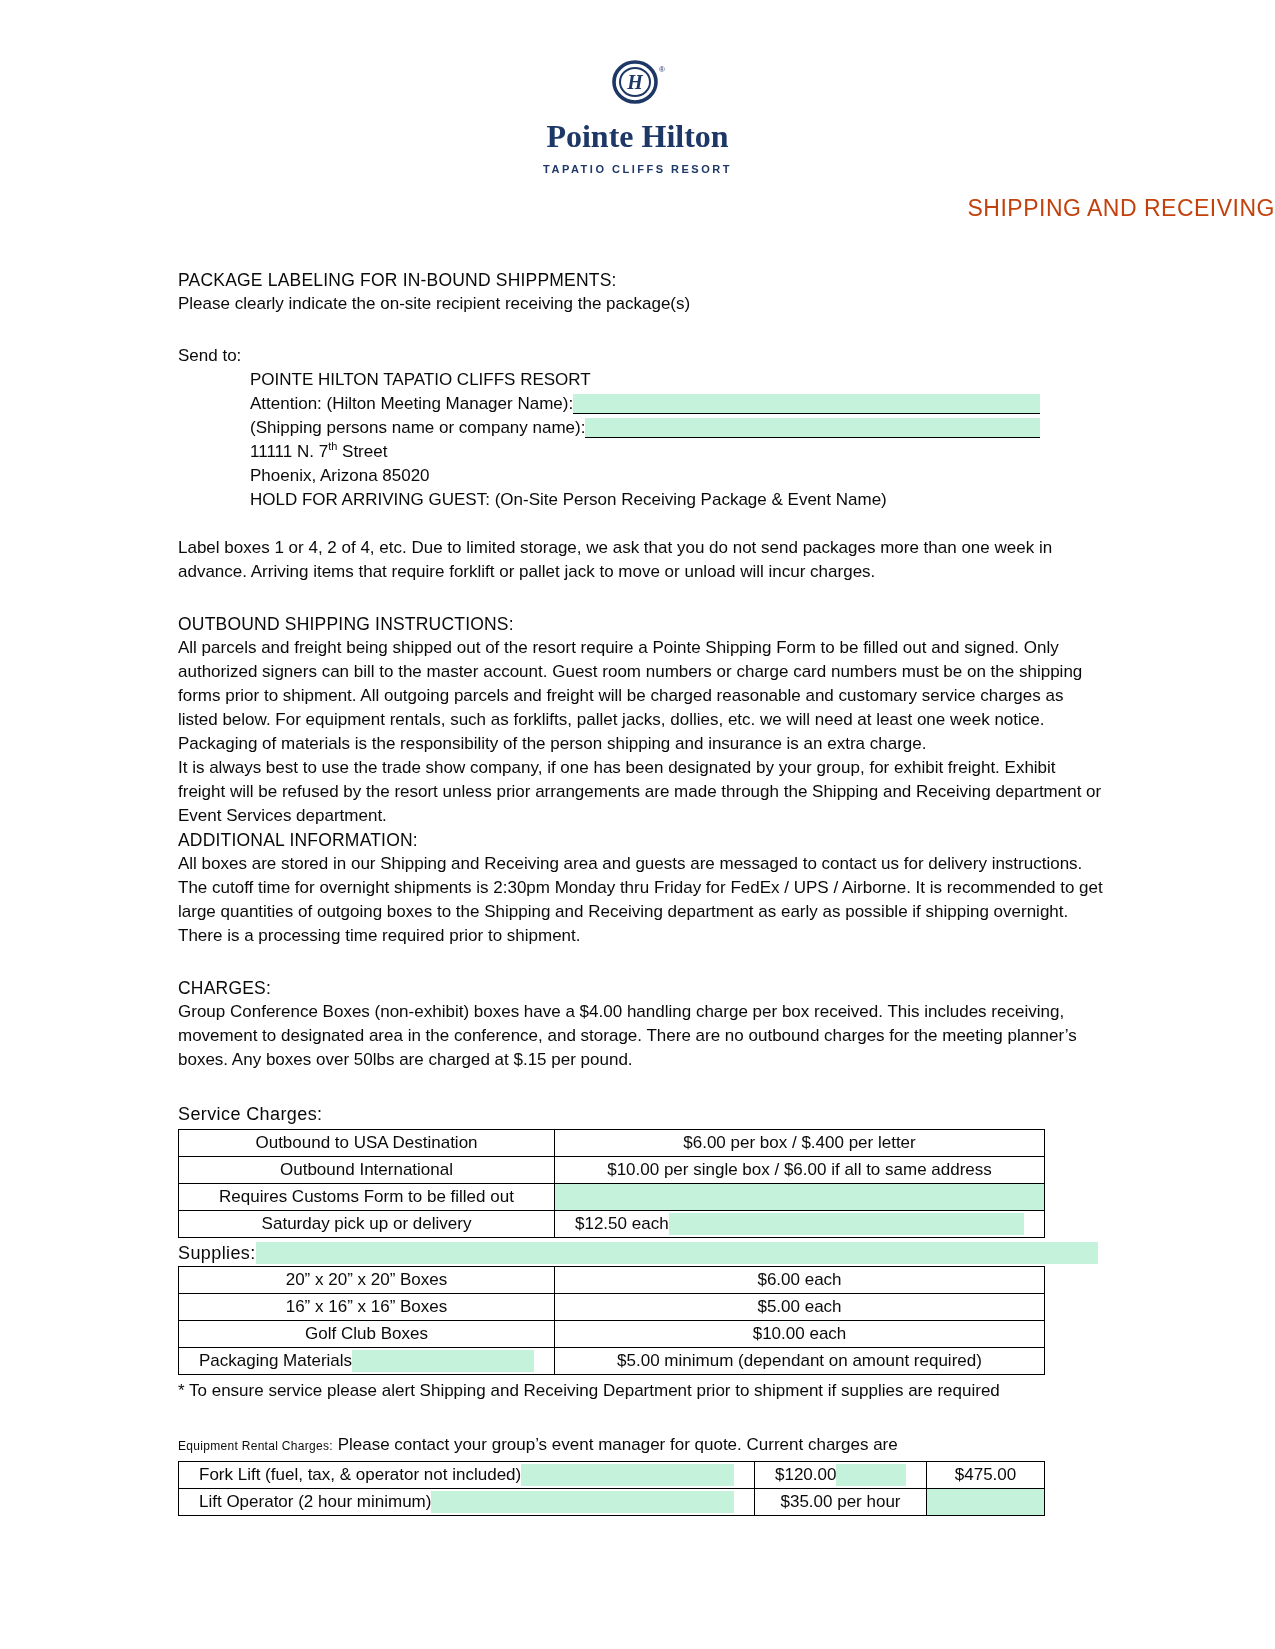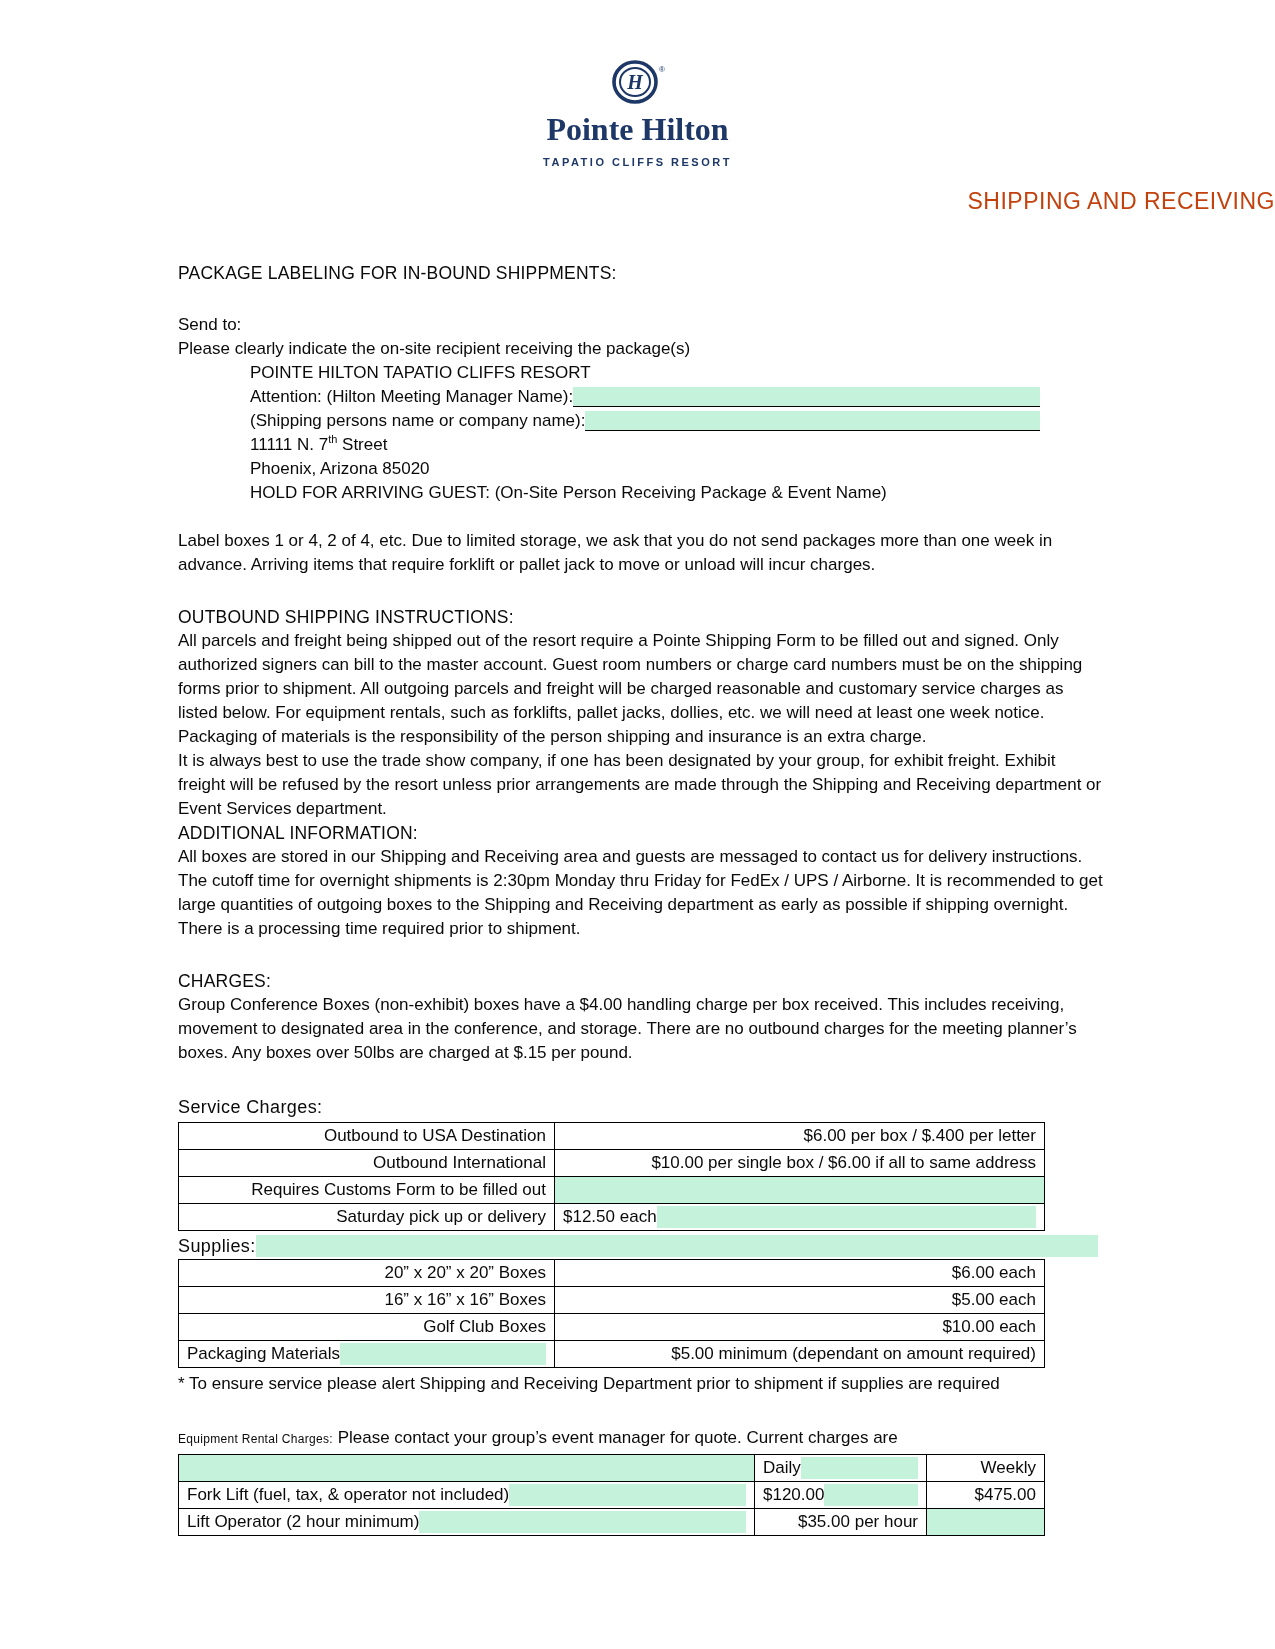--- a/index.html
+++ b/index.html
@@ -3,21 +3,21 @@
 <meta charset="utf-8">
 <style>
   html,body{margin:0;padding:0;background:#ffffff;}
   body{width:1275px;height:1649px;font-family:"Liberation Sans",sans-serif;color:#0a0a0a;
        -webkit-font-smoothing:antialiased;overflow:hidden;}
   .page{width:1275px;height:1649px;background:#fff;box-sizing:border-box;padding-top:58px;}
 
   
   .logo-block{text-align:center;line-height:1;}
   .logo-mark{display:block;margin:0 auto;}
-  .brand{font-family:"Liberation Serif",serif;font-weight:bold;font-size:32px;color:#1d3767;margin-top:3px;}
+  .brand{font-family:"Liberation Serif",serif;font-weight:bold;font-size:32px;color:#1d3767;margin-top:10px;}
   .tagline{font-size:11px;font-weight:bold;color:#1d3767;letter-spacing:2.5px;margin-top:12px;}
 
   .doc-title{font-size:23px;font-weight:normal;text-align:right;color:#c2410c;
              letter-spacing:.5px;margin:20px 0 0 0;}
 
   
   .content{width:925px;margin:46px 0 0 178px;font-size:17px;line-height:24px;}
   .h{font-size:17.5px;letter-spacing:.2px;}
   .p{margin:0;}
   .gap24{margin-top:24px;}
@@ -27,22 +27,22 @@
   .sendto{margin-left:72px;width:790px;}
   .field-row{display:flex;align-items:flex-end;}
   .field-row .lbl{white-space:nowrap;}
   .blank{flex:1;height:19px;background:#c4f2da;border-bottom:1.6px solid #000;margin-bottom:2px;}
 
   .sup{vertical-align:super;font-size:11px;line-height:0;}
 
   
   .table-label{font-size:18px;letter-spacing:.4px;}
   .tbl{border-collapse:collapse;table-layout:fixed;width:866px;margin-top:3px;}
-  .tbl td,.tbl th{border:1.5px solid #000;padding:1px 8px;font-size:17px;font-weight:normal;
-                  text-align:right;height:26px;box-sizing:border-box;vertical-align:middle;
+  .tbl td,.tbl th{border:1.5px solid #000;padding:1px 20px;font-size:17px;font-weight:normal;
+                  text-align:center;height:26px;box-sizing:border-box;vertical-align:middle;
                   overflow:hidden;white-space:nowrap;}
   .hl{background:#c4f2da;}
   .bhide-b{border-bottom-style:hidden;}
   .cell-flex{display:flex;align-items:center;}
   .cell-flex .txt{white-space:nowrap;}
   .fillbar{flex:1;align-self:stretch;background:#c4f2da;margin:1px 0;}
 
   .supplies-row{display:flex;align-items:center;width:920px;height:26px;margin-top:2px;}
   .supplies-row .band{flex:1;height:22px;background:#c4f2da;}
 
@@ -64,23 +64,23 @@
     </svg>
     <div class="brand">Pointe Hilton</div>
     <div class="tagline">TAPATIO CLIFFS RESORT</div>
   </header>
 
   <h1 class="doc-title">SHIPPING AND RECEIVING</h1>
 
   <main class="content">
 
     <div class="h">PACKAGE LABELING FOR IN-BOUND SHIPPMENTS:</div>
+    <div class="p">Please clearly indicate the on-site recipient receiving the package(s)</div>
+
     <div class="p gap28">Send to:</div>
-
-    <div class="p">Please clearly indicate the on-site recipient receiving the package(s)</div>
     <div class="sendto">
       <div class="p">POINTE HILTON TAPATIO CLIFFS RESORT</div>
       <div class="field-row">
         <span class="lbl">Attention: (Hilton Meeting Manager Name):</span>
         <span class="blank"></span>
       </div>
       <div class="field-row">
         <span class="lbl">(Shipping persons name or company name):</span>
         <span class="blank"></span>
       </div>
@@ -169,30 +169,20 @@
     <div class="equip-head">
       <span class="big">Equipment Rental Charges:</span><span> Please contact your group’s event manager for quote. Current charges are</span>
     </div>
     <table class="tbl">
       <colgroup>
           <col style="width:576px">
           <col style="width:172px">
           <col style="width:118px">
         </colgroup>
       <tbody>
-          <tr>
-        <th class="hl"></th>
-        <th>
-          <div class="cell-flex">
-                <span class="txt">Daily</span>
-            <span class="fillbar"></span>
-              </div>
-        </th>
-        <th>Weekly</th>
-      </tr>
       <tr>
         <td>
           <div class="cell-flex">
                 <span class="txt">Fork Lift (fuel, tax, &amp; operator not included)</span>
             <span class="fillbar"></span>
               </div>
         </td>
         <td>
           <div class="cell-flex">
                 <span class="txt">$120.00</span>

